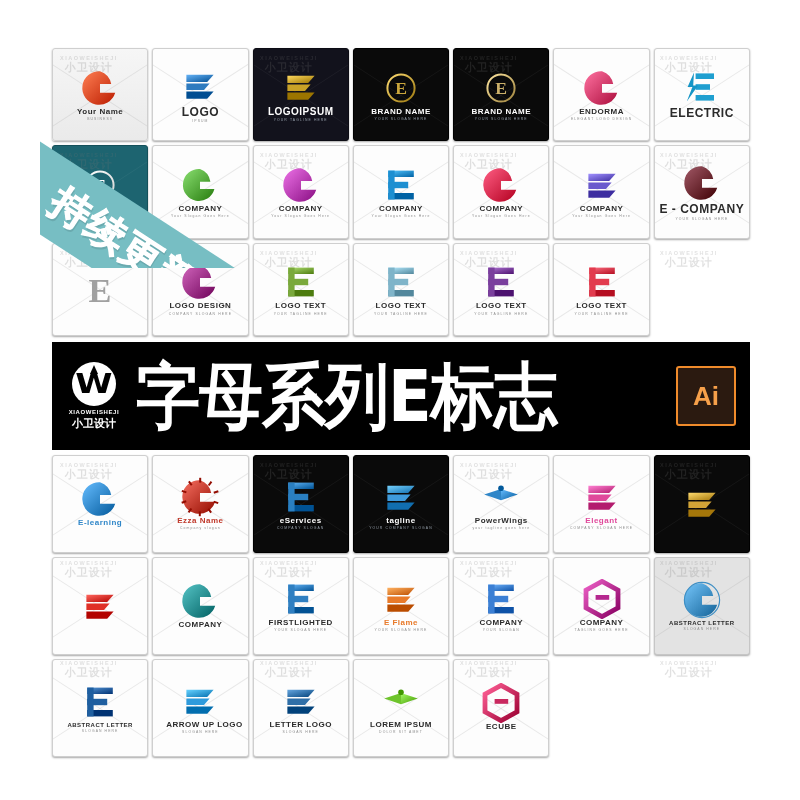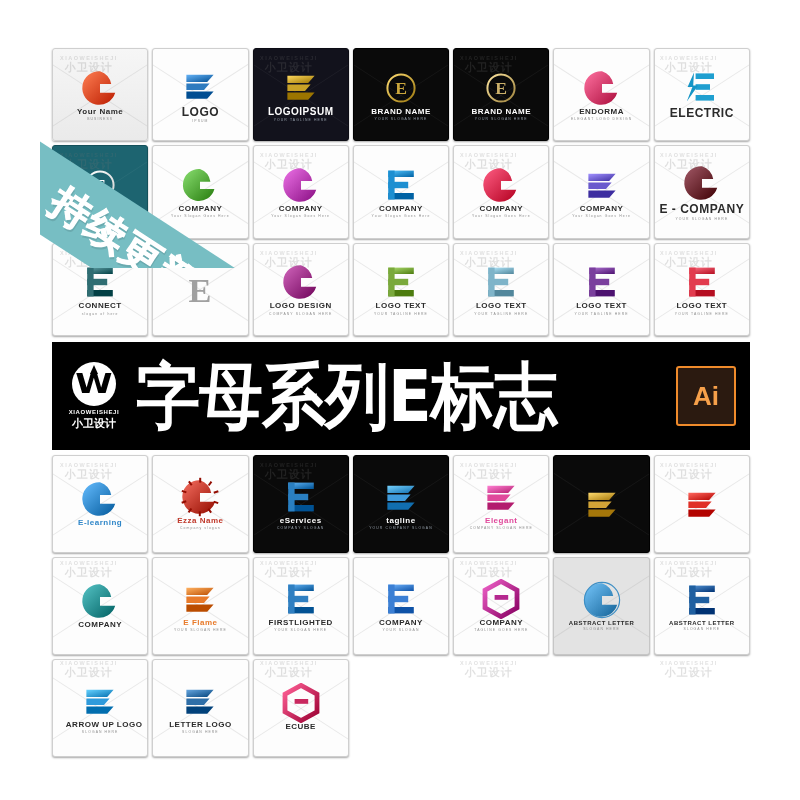--- a/index.html
+++ b/index.html
@@ -395,40 +395,20 @@
         </div>
         <div class="cap">
           <div class="t1" style="font-size: 12px; color: rgb(43, 43, 43);">E - COMPANY</div>
           <div class="t2">YOUR SLOGAN HERE</div>
         </div>
       </div>
       <div class="tile ">
         <div class="mark">
           <svg width="40" height="40" viewBox="0 0 100 100">
             <defs>
-              <linearGradient id="g_t15" x1="0" y1="0" x2="1" y2="1">
-                <stop offset="0%" stop-color="#66a4a9"></stop>
-                <stop offset="100%" stop-color="#024045"></stop>
-              </linearGradient>
-            </defs>
-            <rect x="18" y="14" width="64" height="16" fill="url(#g_t15)"></rect>
-            <rect x="18" y="42" width="50" height="16" fill="#2f6d72"></rect>
-            <rect x="18" y="70" width="64" height="16" fill="#024045"></rect>
-            <rect x="18" y="14" width="16" height="72" fill="#2f6d72"></rect>
-          </svg>
-        </div>
-        <div class="cap">
-          <div class="t1" style="font-size: 8px; color: rgb(43, 43, 43);">CONNECT</div>
-          <div class="t2">slogan of here</div>
-        </div>
-      </div>
-      <div class="tile ">
-        <div class="mark">
-          <svg width="40" height="40" viewBox="0 0 100 100">
-            <defs>
               <linearGradient id="g_t16" x1="0" y1="0" x2="1" y2="1">
                 <stop offset="0%" stop-color="#d1d1d1"></stop>
                 <stop offset="100%" stop-color="#6d6d6d"></stop>
               </linearGradient>
             </defs>
             <text x="50" y="82" font-size="86" font-family="Liberation Serif, serif" text-anchor="middle" fill="#a0a0a0" font-weight="bold">E</text>
           </svg>
         </div>
       </div>
       <div class="tile ">
@@ -624,20 +604,39 @@
         </div>
         <div class="cap">
           <div class="t1" style="font-size: 8px; color: rgb(255, 255, 255);">tagline</div>
           <div class="t2">YOUR COMPANY SLOGAN</div>
         </div>
       </div>
       <div class="tile ">
         <div class="mark">
           <svg width="40" height="40" viewBox="0 0 100 100">
             <defs>
+              <linearGradient id="g_b7" x1="0" y1="0" x2="1" y2="1">
+                <stop offset="0%" stop-color="#66bdff"></stop>
+                <stop offset="100%" stop-color="#02599b"></stop>
+              </linearGradient>
+            </defs>
+            <path d="M50 30 L92 44 L50 58 Z" fill="url(#g_b7)"></path>
+            <path d="M50 30 L8 44 L50 58 Z" fill="#2f86c8"></path>
+            <circle cx="50" cy="28" r="7" fill="#02599b"></circle>
+          </svg>
+        </div>
+        <div class="cap">
+          <div class="t1" style="font-size: 8px; color: rgb(43, 43, 43);">PowerWings</div>
+          <div class="t2">your tagline goes here</div>
+        </div>
+      </div>
+      <div class="tile ">
+        <div class="mark">
+          <svg width="40" height="40" viewBox="0 0 100 100">
+            <defs>
               <linearGradient id="g_b8" x1="0" y1="0" x2="1" y2="1">
                 <stop offset="0%" stop-color="#ff80d2"></stop>
                 <stop offset="100%" stop-color="#b31c6e"></stop>
               </linearGradient>
             </defs>
             <path d="M16 22 L84 22 L68 40 L16 40 Z" fill="url(#g_b8)"></path>
             <path d="M16 44 L74 44 L60 60 L16 60 Z" fill="#e0499b"></path>
             <path d="M16 64 L84 64 L68 82 L16 82 Z" fill="#b31c6e"></path>
           </svg>
         </div>
@@ -684,39 +683,20 @@
                 <stop offset="0%" stop-color="#56c4c6"></stop>
                 <stop offset="100%" stop-color="#006062"></stop>
               </linearGradient>
             </defs>
             <path d="M50 8 A42 42 0 1 0 88 62 L50 62 L50 40 L78 40 A42 42 0 0 0 50 8 Z" fill="url(#g_b11)"></path>
           </svg>
         </div>
         <div class="cap">
           <div class="t1" style="font-size: 8px; color: rgb(43, 43, 43);">COMPANY</div>
           <div class="t2"></div>
-        </div>
-      </div>
-      <div class="tile ">
-        <div class="mark">
-          <svg width="40" height="40" viewBox="0 0 100 100">
-            <defs>
-              <linearGradient id="g_b12" x1="0" y1="0" x2="1" y2="1">
-                <stop offset="0%" stop-color="#ffb161"></stop>
-                <stop offset="100%" stop-color="#bb4d00"></stop>
-              </linearGradient>
-            </defs>
-            <path d="M16 22 L84 22 L68 40 L16 40 Z" fill="url(#g_b12)"></path>
-            <path d="M16 44 L74 44 L60 60 L16 60 Z" fill="#e87a2a"></path>
-            <path d="M16 64 L84 64 L68 82 L16 82 Z" fill="#bb4d00"></path>
-          </svg>
-        </div>
-        <div class="cap">
-          <div class="t1" style="font-size: 8px; color: rgb(232, 122, 42);">E Flame</div>
-          <div class="t2">YOUR SLOGAN HERE</div>
         </div>
       </div>
       <div class="tile ">
         <div class="mark">
           <svg width="40" height="40" viewBox="0 0 100 100">
             <defs>
               <linearGradient id="g_b13" x1="0" y1="0" x2="1" y2="1">
                 <stop offset="0%" stop-color="#66b6f8"></stop>
                 <stop offset="100%" stop-color="#025294"></stop>
               </linearGradient>
@@ -729,20 +709,39 @@
         </div>
         <div class="cap">
           <div class="t1" style="font-size: 8px; color: rgb(43, 43, 43);">FIRSTLIGHTED</div>
           <div class="t2">YOUR SLOGAN HERE</div>
         </div>
       </div>
       <div class="tile ">
         <div class="mark">
           <svg width="40" height="40" viewBox="0 0 100 100">
             <defs>
+              <linearGradient id="g_b12" x1="0" y1="0" x2="1" y2="1">
+                <stop offset="0%" stop-color="#ffb161"></stop>
+                <stop offset="100%" stop-color="#bb4d00"></stop>
+              </linearGradient>
+            </defs>
+            <path d="M16 22 L84 22 L68 40 L16 40 Z" fill="url(#g_b12)"></path>
+            <path d="M16 44 L74 44 L60 60 L16 60 Z" fill="#e87a2a"></path>
+            <path d="M16 64 L84 64 L68 82 L16 82 Z" fill="#bb4d00"></path>
+          </svg>
+        </div>
+        <div class="cap">
+          <div class="t1" style="font-size: 8px; color: rgb(232, 122, 42);">E Flame</div>
+          <div class="t2">YOUR SLOGAN HERE</div>
+        </div>
+      </div>
+      <div class="tile ">
+        <div class="mark">
+          <svg width="40" height="40" viewBox="0 0 100 100">
+            <defs>
               <linearGradient id="g_b14" x1="0" y1="0" x2="1" y2="1">
                 <stop offset="0%" stop-color="#72b6ff"></stop>
                 <stop offset="100%" stop-color="#0e52a7"></stop>
               </linearGradient>
             </defs>
             <rect x="18" y="14" width="64" height="16" fill="url(#g_b14)"></rect>
             <rect x="18" y="42" width="50" height="16" fill="#3b7fd4"></rect>
             <rect x="18" y="70" width="64" height="16" fill="#0e52a7"></rect>
             <rect x="18" y="14" width="16" height="72" fill="#3b7fd4"></rect>
           </svg>
@@ -843,20 +842,39 @@
         </div>
         <div class="cap">
           <div class="t1" style="font-size: 8px; color: rgb(43, 43, 43);">LETTER LOGO</div>
           <div class="t2">SLOGAN HERE</div>
         </div>
       </div>
       <div class="tile ">
         <div class="mark">
           <svg width="40" height="40" viewBox="0 0 100 100">
             <defs>
+              <linearGradient id="g_b20" x1="0" y1="0" x2="1" y2="1">
+                <stop offset="0%" stop-color="#a5fb63"></stop>
+                <stop offset="100%" stop-color="#419700"></stop>
+              </linearGradient>
+            </defs>
+            <path d="M50 30 L92 44 L50 58 Z" fill="url(#g_b20)"></path>
+            <path d="M50 30 L8 44 L50 58 Z" fill="#6ec42c"></path>
+            <circle cx="50" cy="28" r="7" fill="#419700"></circle>
+          </svg>
+        </div>
+        <div class="cap">
+          <div class="t1" style="font-size: 8px; color: rgb(43, 43, 43);">LOREM IPSUM</div>
+          <div class="t2">DOLOR SIT AMET</div>
+        </div>
+      </div>
+      <div class="tile ">
+        <div class="mark">
+          <svg width="40" height="40" viewBox="0 0 100 100">
+            <defs>
               <linearGradient id="g_b21" x1="0" y1="0" x2="1" y2="1">
                 <stop offset="0%" stop-color="#ff6096"></stop>
                 <stop offset="100%" stop-color="#9c0032"></stop>
               </linearGradient>
             </defs>
             <path d="M50 6 L90 28 L90 72 L50 94 L10 72 L10 28 Z" fill="none" stroke="url(#g_b21)" stroke-width="12"></path>
             <rect x="34" y="40" width="34" height="12" fill="#c9295f"></rect>
           </svg>
         </div>
         <div class="cap">

